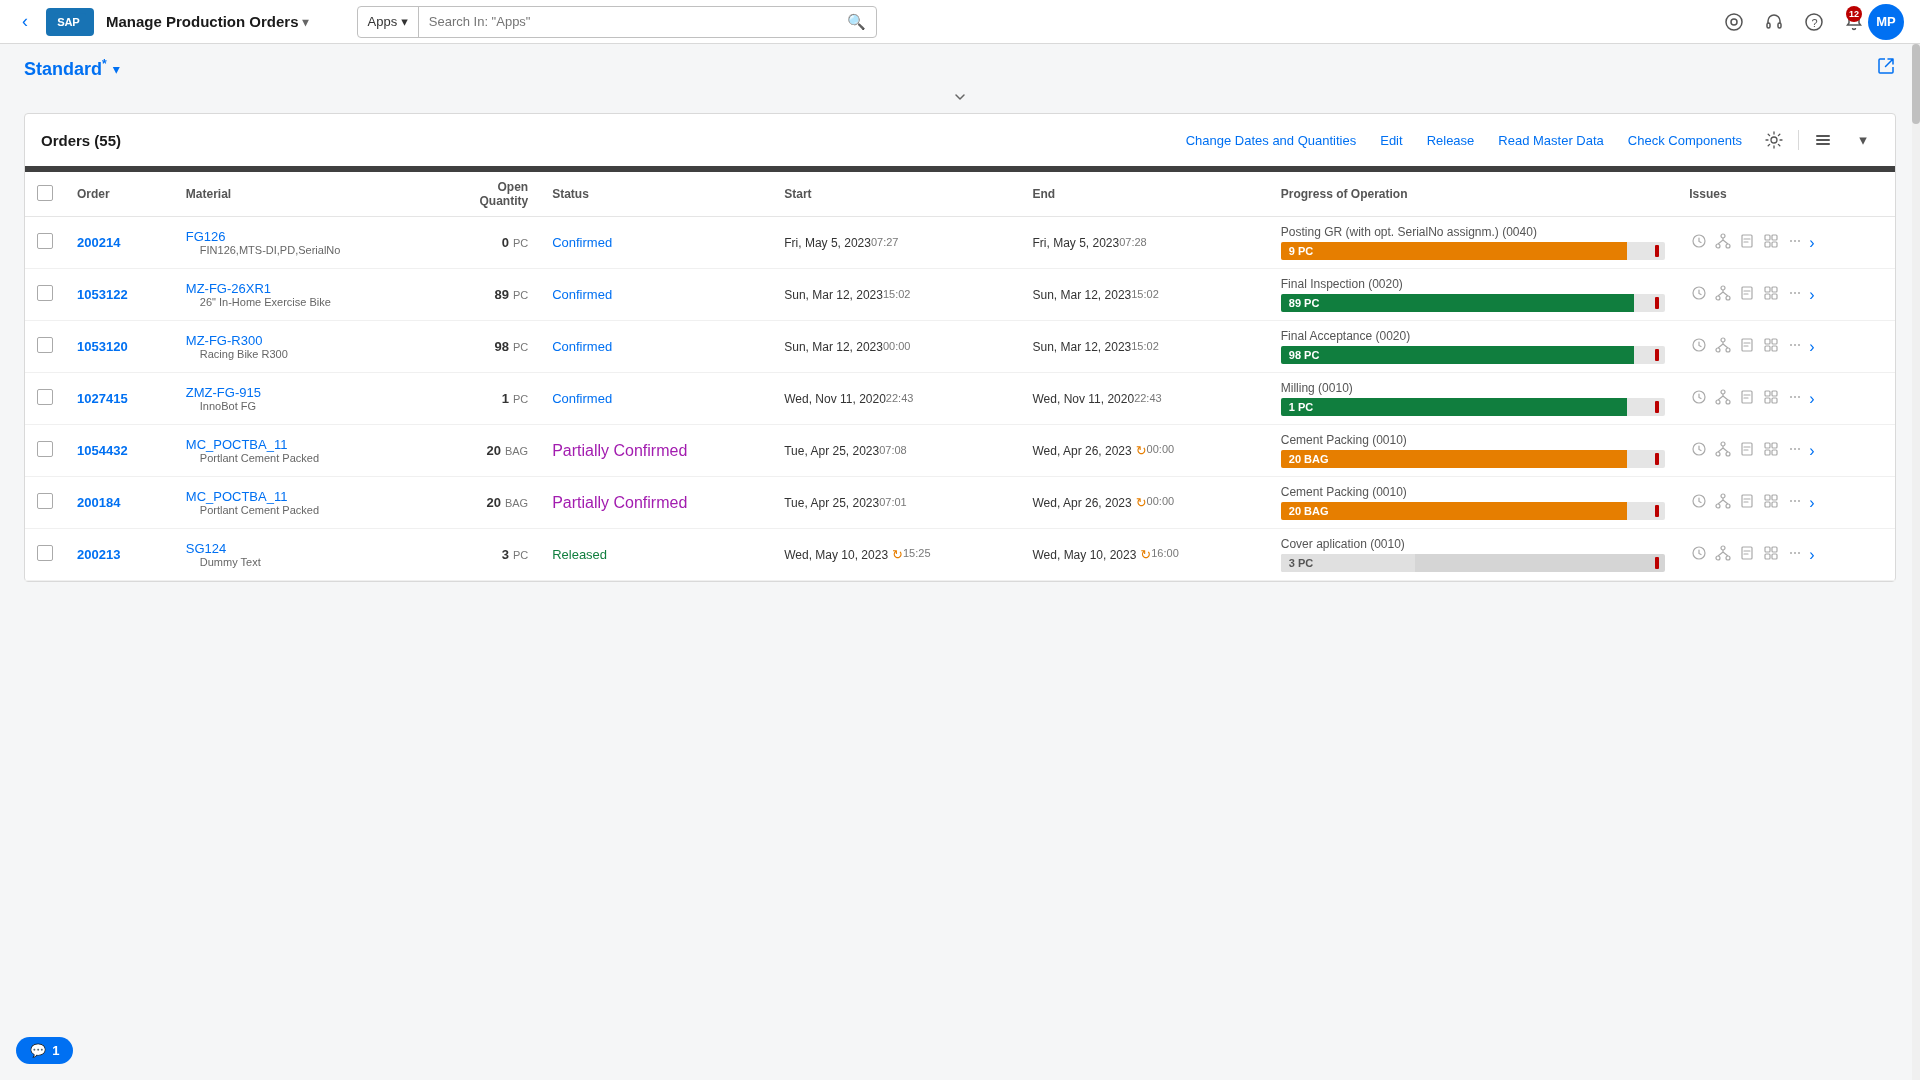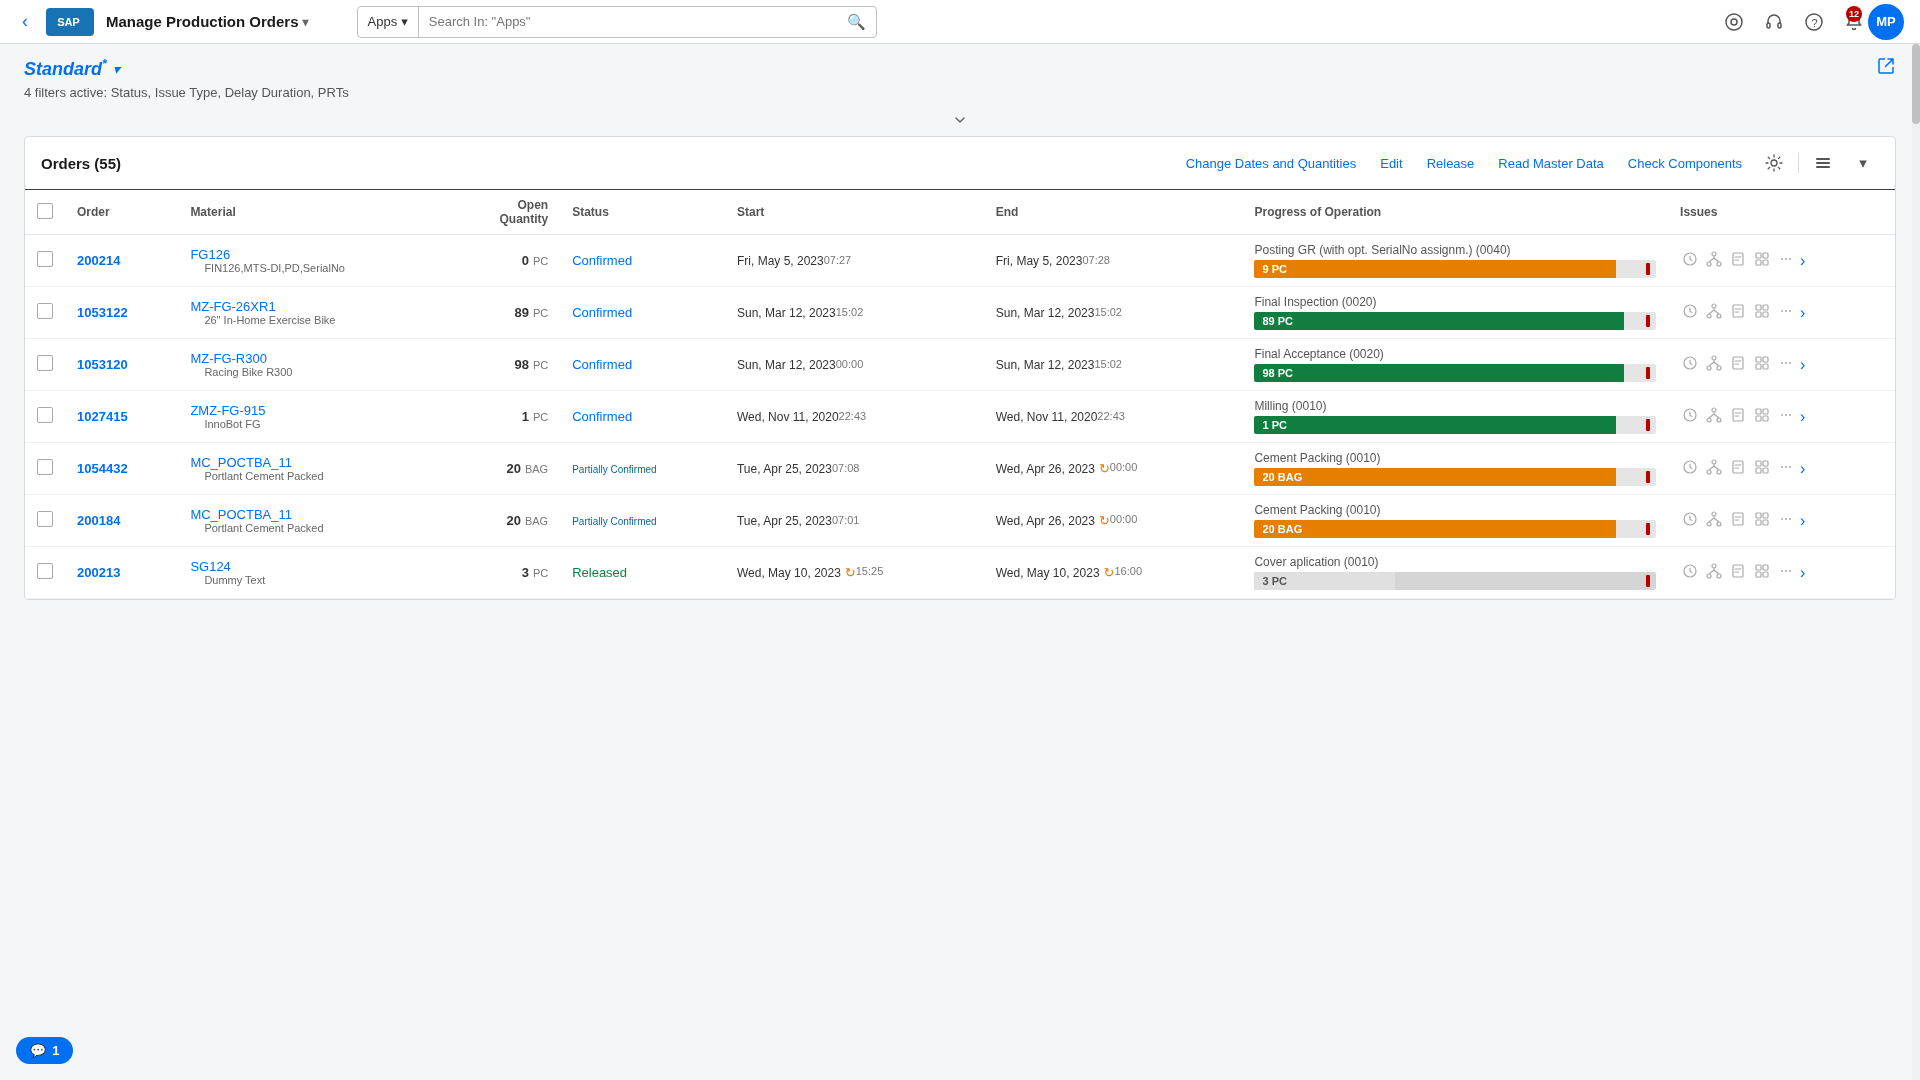--- a/index.html
+++ b/index.html
@@ -133,21 +133,20 @@
     .page-content {
       padding: 12px 24px;
     }
 
     
     .variant-bar {
       display: flex;
       align-items: center;
       gap: 6px;
       margin-bottom: 4px;
-      font-style: italic;
     }
     .variant-name {
       color: #0070f2;
       font-size: 18px;
       font-weight: 600;
     }
     .variant-modified {
       color: #0070f2;
       font-size: 12px;
       vertical-align: super;
@@ -184,21 +183,21 @@
     
     .orders-panel {
       background: #fff;
       border: 1px solid #d9d9d9;
       border-radius: 4px;
     }
     .orders-toolbar {
       display: flex;
       align-items: center;
       padding: 10px 16px;
-      border-bottom: 1px solid #404040;
+      border-bottom: 6px solid #404040;
       gap: 8px;
     }
     .orders-title {
       font-size: 15px;
       font-weight: 600;
       color: #1a1a1a;
     }
     .toolbar-spacer { flex: 1; }
     .toolbar-btn {
       color: #0070f2;
@@ -267,21 +266,21 @@
       color: #0070f2;
       font-weight: 500;
       font-size: 13px;
     }
     .material-sub {
       color: #666;
       font-size: 11px;
       padding-left: 14px;
     }
     .status-confirmed { color: #0070f2; font-size: 13px; }
-    .status-partially { color: #0369a1; font-size: 10px; }
+    .status-partially { color: #a21caf; font-size: 16px; }
     .status-released { color: #107e3e; font-size: 13px; }
 
     
     .progress-cell { min-width: 260px; }
     .progress-label {
       font-size: 12px;
       color: #555;
       margin-bottom: 3px;
     }
     .progress-bar-wrap {
@@ -463,21 +462,20 @@
   <div class="variant-bar">
     <span class="variant-name">Standard<span class="variant-modified">*</span></span>
     <span class="variant-dropdown">▾</span>
     <span class="external-link">
       <svg width="20" height="20" viewBox="0 0 20 20" fill="none">
           <path d="M9 3H4a1 1 0 00-1 1v12a1 1 0 001 1h12a1 1 0 001-1v-5" stroke="#0070f2" stroke-width="1.5"></path>
           <path d="M12 3h5m0 0v5m0-5L9.5 10.5" stroke="#0070f2" stroke-width="1.5" stroke-linecap="round"></path>
         </svg>
     </span>
   </div>
-  <div class="filters-info">4 filters active: Status, Issue Type, Delay Duration, PRTs</div>
 
   <div class="collapse-toggle">
     <svg width="16" height="16" viewBox="0 0 16 16" fill="none">
         <path d="M4 6l4 4 4-4" stroke="#666" stroke-width="1.5" stroke-linecap="round" stroke-linejoin="round"></path>
       </svg>
   </div>
 
   <div class="orders-panel">
     <div class="orders-toolbar">
       <span class="orders-title">Orders (55)</span>

